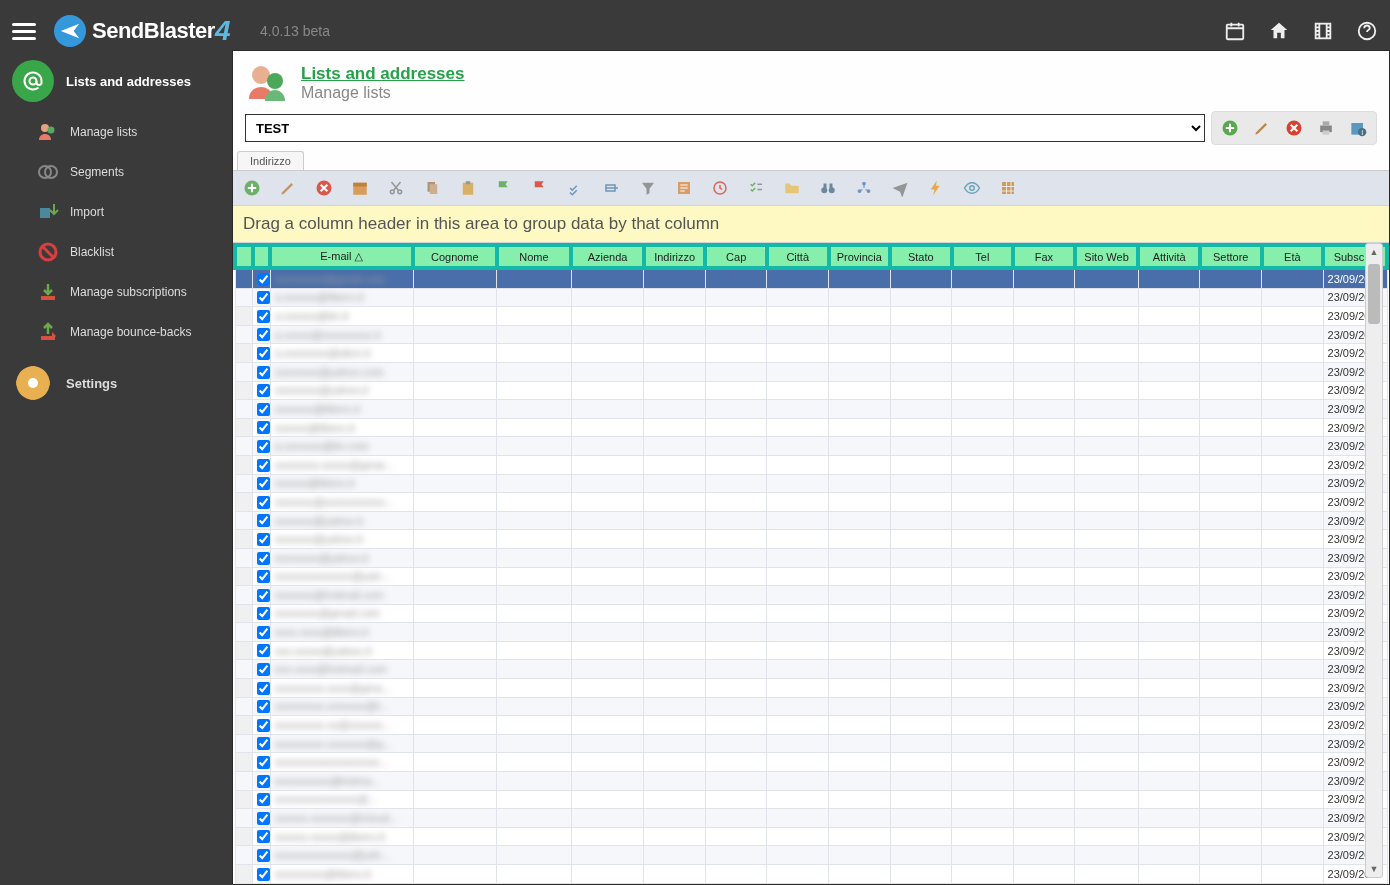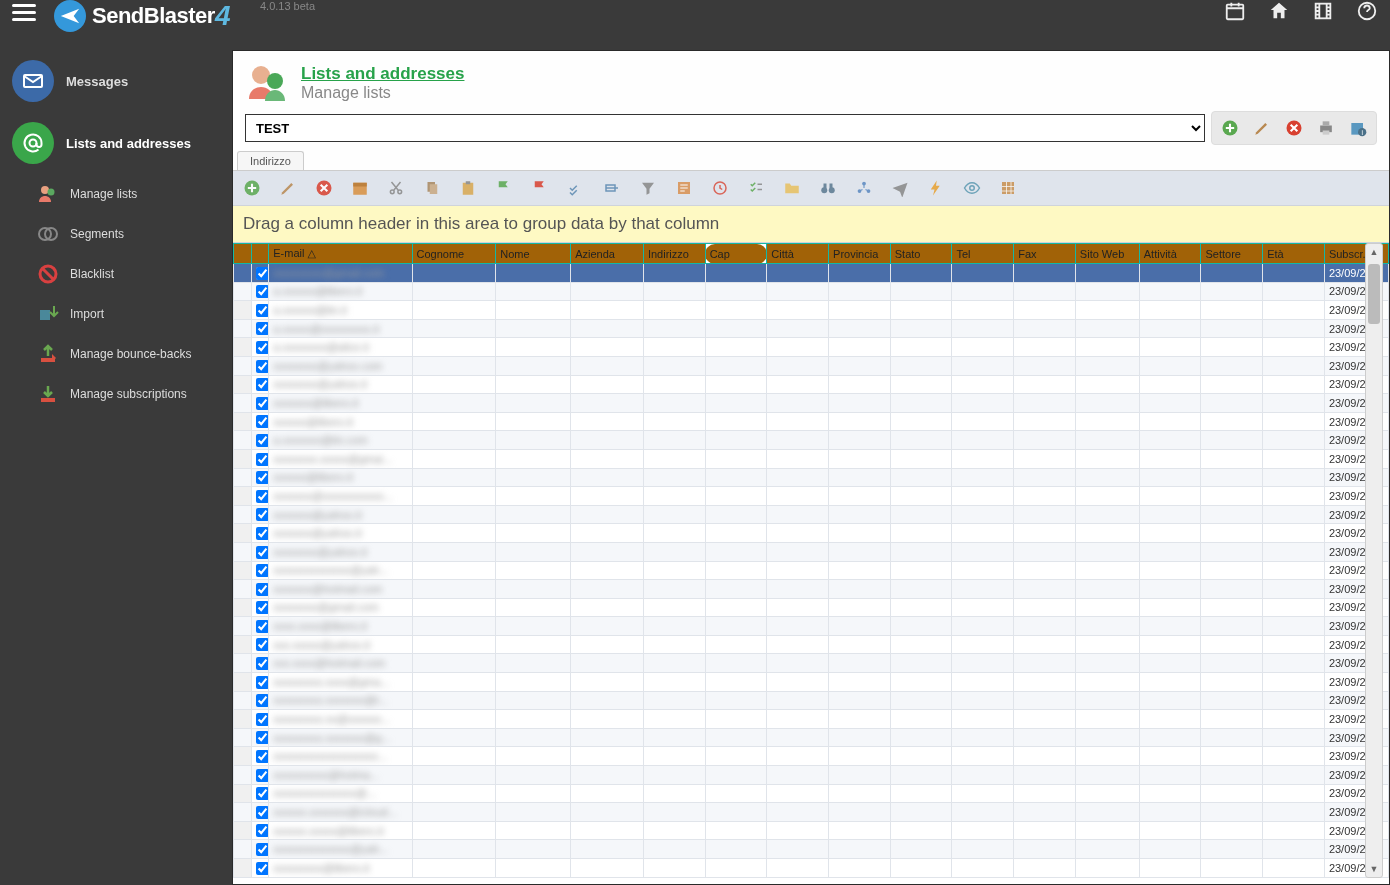--- a/index.html
+++ b/index.html
@@ -1,26 +1,26 @@
 <!DOCTYPE html>
 <html><head>
 <meta charset="utf-8">
 <style>
 * { margin:0; padding:0; box-sizing:border-box; font-family:Arial,Helvetica,sans-serif; }
 body { background:#3a3a3a; width:1390px; height:885px; overflow:hidden; position:relative; }
 
 
-.topbar { height:62px; background:#3a3a3a; display:flex; align-items:flex-start; padding:0 12px; color:#fff; }
+.topbar { height:62px; background:#3a3a3a; display:flex; align-items:center; padding:0 12px; color:#fff; }
 .hamburger { width:24px; height:24px; cursor:pointer; display:flex; flex-direction:column; justify-content:center; gap:4px; margin-right:18px;}
 .hamburger span{ display:block; height:3px; background:#fff; border-radius:2px;}
 .logo { font-size:22px; font-weight:bold; letter-spacing:-0.5px; display:flex; align-items:center;}
 .logo-icon{width:32px;height:32px;background:#3498db;border-radius:50%;margin-right:6px;display:flex;align-items:center;justify-content:center;}
 .logo-icon svg{width:22px;height:22px;}
 .logo .four{color:#5eb8e0;font-size:28px;font-style:italic;font-weight:bold;}
-.version{color:#888;font-size:11px;margin-left:30px;}
+.version{color:#888;font-size:14px;margin-left:30px;}
 .topbar-right{margin-left:auto;display:flex;gap:22px;align-items:center;}
 .topbar-right .ticon{width:22px;height:22px;cursor:pointer;color:#eee;}
 
 
 .sidebar{position:absolute;left:0;top:50px;bottom:0;width:232px;background:#3a3a3a;color:#ccc;font-size:13px;overflow:hidden;}
 .nav-main-item{display:flex;align-items:center;padding:10px 12px;gap:12px;cursor:pointer;}
 .nav-main-item .big-icon{width:42px;height:42px;border-radius:50%;display:flex;align-items:center;justify-content:center;flex-shrink:0;}
 .nav-main-item.messages .big-icon{background:#3c6aa8;}
 .nav-main-item.lists .big-icon{background:#3aa64a;}
 .nav-main-item.settings .big-icon,.nav-main-item.details .big-icon{background:transparent;border:none;}
@@ -45,21 +45,21 @@
 .tabrow{display:flex;padding:0 0 0 4px;border-bottom:1px solid #ccc;}
 .tab{border:1px solid #ccc;border-bottom:none;background:#f6f6f6;padding:3px 12px;font-size:11px;color:#555;border-radius:3px 3px 0 0;}
 
 .toolbar{background:#dfe4ec;padding:6px 8px;display:flex;gap:14px;align-items:center;flex-wrap:wrap;}
 .toolbar .tbtn{width:22px;height:22px;display:flex;align-items:center;justify-content:center;cursor:pointer;opacity:0.85;}
 
 .groupbar{background:#fef9c3;color:#555;font-size:17px;padding:8px 10px;border-top:1px solid #cfd4db;border-bottom:1px solid #cfd4db;}
 
 .gridwrap{flex:1;overflow:auto;position:relative;background:#fff;}
 table.grid{border-collapse:collapse;width:100%;font-size:11px;table-layout:fixed;}
-table.grid th{background:#a16207;border:1px solid #14b8a6;padding:3px 4px;text-align:left;color:#222;font-weight:normal;white-space:nowrap;overflow:hidden;position:sticky;top:0;}
+table.grid th{background:#86efac;border:4px solid #14b8a6;padding:3px 4px;text-align:center;color:#222;font-weight:normal;white-space:nowrap;overflow:hidden;position:sticky;top:0;}
 table.grid td{border:1px solid #e0e4ea;padding:2px 4px;height:18px;color:#333;white-space:nowrap;overflow:hidden;}
 table.grid tr.sel td{background:#4a6ea9;color:#fff;}
 table.grid tr:nth-child(even) td{background:#f5f7fa;}
 table.grid tr.sel:nth-child(even) td{background:#4a6ea9;}
 .ckcell{width:16px;text-align:center;padding:0;}
 .ckcell input{vertical-align:middle;}
 .sqcell{width:16px;background:#f0f0f0;}
 .emailcell .blur{filter:blur(3px);color:#999;display:inline-block;}
 .vscroll{position:absolute;right:6px;top:192px;bottom:6px;width:18px;background:#eee;border:1px solid #ccc;border-radius:3px;}
 .vscroll .thumb{position:absolute;left:2px;right:2px;top:20px;height:60px;background:#bbb;border-radius:3px;}
@@ -108,29 +108,20 @@
     <span class="ticon">
         <svg viewBox="0 0 24 24" fill="none" stroke="#eee" stroke-width="2">
           <circle cx="12" cy="12" r="9"></circle>
           <path d="M9 9a3 3 0 116 0c0 2-3 2-3 4M12 17h0"></path>
         </svg>
       </span>
   </div>
 </div>
 
 <div class="sidebar">
-  <div class="nav-main-item messages">
-    <span class="big-icon">
-        <svg width="24" height="24" viewBox="0 0 24 24" fill="none" stroke="#fff" stroke-width="2">
-          <rect x="3" y="6" width="18" height="12" rx="1"></rect>
-          <path d="M3 7l9 6 9-6"></path>
-        </svg>
-      </span>
-    <span class="lbl">Messages</span>
-  </div>
   <div class="nav-main-item lists">
     <span class="big-icon">
         <svg width="24" height="24" viewBox="0 0 24 24" fill="none" stroke="#fff" stroke-width="2">
           <circle cx="12" cy="12" r="3.5"></circle>
           <path d="M15.5 12v1.5a2.5 2.5 0 005 0V12a8.5 8.5 0 10-3 6.5"></path>
         </svg>
       </span>
     <span class="lbl">Lists and addresses</span>
   </div>
   <div class="nav-sub" id="navsub">
@@ -148,56 +139,66 @@
         <span class="sicon">
           <svg width="24" height="24" viewBox="0 0 24 24" fill="none" stroke="#888" stroke-width="2">
             <circle cx="9" cy="12" r="6"></circle>
             <circle cx="15" cy="12" r="6"></circle>
           </svg>
         </span>
         <span>Segments</span>
       </div>
       <div class="nav-sub-item">
         <span class="sicon">
+          <svg width="24" height="24" viewBox="0 0 24 24">
+            <rect x="4" y="8" width="10" height="10" fill="#4a889a"></rect>
+            <path d="M18 4v10M14 10l4 4 4-4" stroke="#6aa850" stroke-width="2" fill="none"></path>
+          </svg>
+        </span>
+        <span>Import</span>
+      </div>
+      <div class="nav-sub-item">
+        <span class="sicon">
           <svg width="24" height="24" viewBox="0 0 24 24" fill="none" stroke="#d84040" stroke-width="3">
             <circle cx="12" cy="12" r="8"></circle>
             <path d="M7 7l10 10"></path>
           </svg>
         </span>
         <span>Blacklist</span>
       </div>
       <div class="nav-sub-item">
         <span class="sicon">
           <svg width="24" height="24" viewBox="0 0 24 24">
-            <rect x="4" y="8" width="10" height="10" fill="#4a889a"></rect>
-            <path d="M18 4v10M14 10l4 4 4-4" stroke="#6aa850" stroke-width="2" fill="none"></path>
+            <path d="M12 4v10M8 10l4 4 4-4" stroke="#6aa850" stroke-width="2.5" fill="none"></path>
+            <rect x="5" y="16" width="14" height="4" fill="#d85040"></rect>
           </svg>
         </span>
-        <span>Import</span>
+        <span>Manage subscriptions</span>
       </div>
       <div class="nav-sub-item">
         <span class="sicon">
           <svg width="24" height="24" viewBox="0 0 24 24">
             <path d="M12 14V4M8 8l4-4 4 4" stroke="#6aa850" stroke-width="2.5" fill="none"></path>
             <rect x="5" y="16" width="14" height="4" fill="#d85040"></rect>
             <path d="M16 20l4-4-4-4" fill="#d85040"></path>
           </svg>
         </span>
         <span>Manage bounce-backs</span>
       </div>
-      <div class="nav-sub-item">
-        <span class="sicon">
-          <svg width="24" height="24" viewBox="0 0 24 24">
-            <path d="M12 4v10M8 10l4 4 4-4" stroke="#6aa850" stroke-width="2.5" fill="none"></path>
-            <rect x="5" y="16" width="14" height="4" fill="#d85040"></rect>
-          </svg>
-        </span>
-        <span>Manage subscriptions</span>
-      </div>
     </div>
+  <div class="nav-main-item settings">
+    <span class="big-icon">
+        <svg width="40" height="40" viewBox="0 0 24 24" fill="#e0a030">
+          <circle cx="12" cy="12" r="10" fill="#e8b050"></circle>
+          <circle cx="12" cy="12" r="3" fill="#fff"></circle>
+          <path d="M12 2v3M12 19v3M2 12h3M19 12h3M5 5l2 2M17 17l2 2M5 19l2-2M17 7l2-2" stroke="#e8b050" stroke-width="3"></path>
+        </svg>
+      </span>
+    <span class="lbl">Settings</span>
+  </div>
 </div>
 
 <div class="main">
   <div class="main-header">
     <span class="hicon">
         <svg viewBox="0 0 48 48">
           <circle cx="18" cy="16" r="9" fill="#e8b090"></circle>
           <circle cx="32" cy="22" r="8" fill="#4aa858"></circle>
           <path d="M6 40c0-8 6-12 12-12s12 4 12 12" fill="#e87a6a"></path>
           <path d="M22 42c0-7 5-11 10-11s10 4 10 11" fill="#6ab878"></path>

